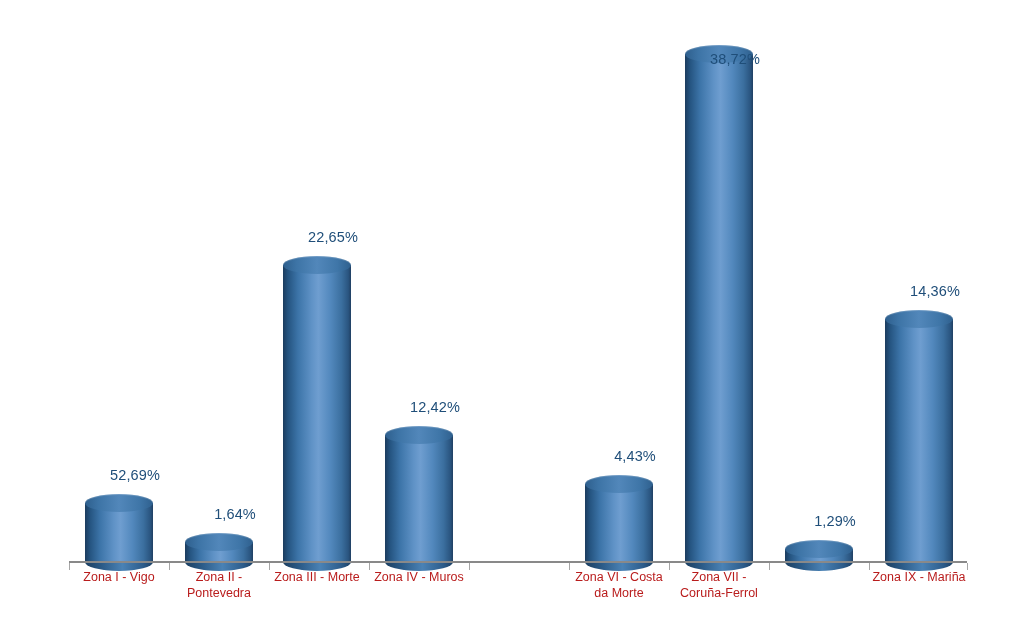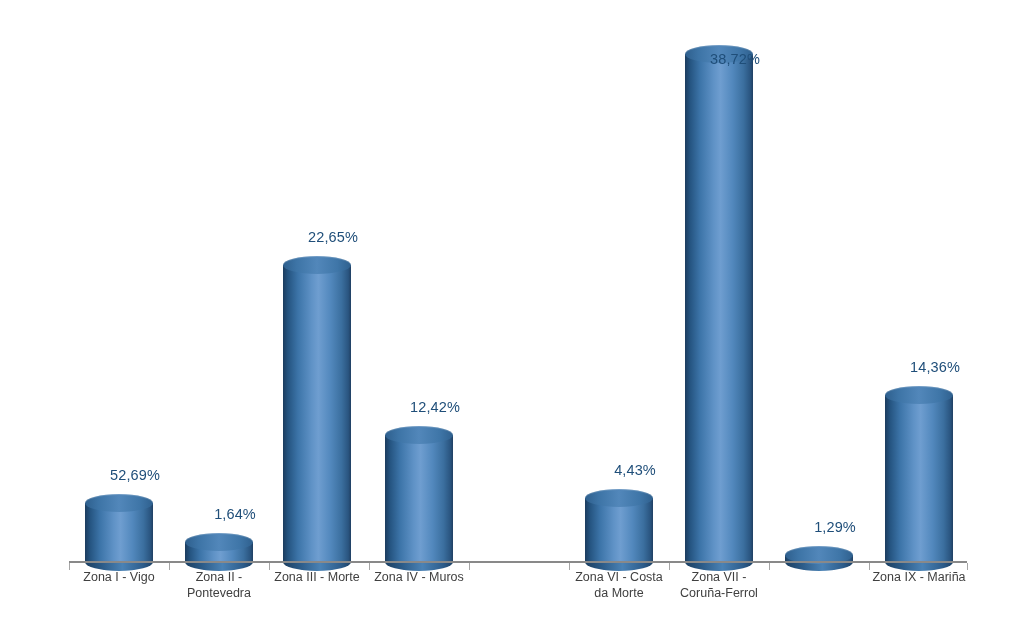--- a/index.html
+++ b/index.html
@@ -115,21 +115,21 @@
     background: #a6a6a6;
   }
   
   .cat-label {
     position: absolute;
     top: 569px;
     width: 100px;
     text-align: center;
     font-size: 12.5px;
     line-height: 16px;
-    color: #404040;
+    color: #b91c1c;
   }
   .cat-label span { display: block; }
 </style>
 </head>
 <body>
 
 <div id="chart-root">
 
   <div id="plot-area">
 
@@ -177,21 +177,21 @@
         <div class="bar-cap"></div>
         <div class="data-label" style="top:-27px;">12,42%</div>
       </div>
       <div class="cat-label">
         <span>Zona IV - Muros</span>
       </div>
     </div>
 
 
     <div class="category" style="left:569px;">
-      <div class="bar" style="height:73px;">
+      <div class="bar" style="height:87px;">
         <div class="bar-bottom"></div>
         <div class="bar-body"></div>
         <div class="bar-cap"></div>
         <div class="data-label" style="top:-27px;">4,43%</div>
       </div>
       <div class="cat-label">
         <span>Zona VI - Costa</span>
         <span>da Morte</span>
       </div>
     </div>
@@ -203,30 +203,30 @@
         <div class="bar-cap"></div>
         <div class="data-label" style="top:-26px;margin-top:32px;">38,72%</div>
       </div>
       <div class="cat-label">
         <span>Zona VII -</span>
         <span>Coruña-Ferrol</span>
       </div>
     </div>
 
     <div class="category" style="left:769px;">
-      <div class="bar" style="height:16px;">
+      <div class="bar" style="height:22px;">
         <div class="bar-bottom"></div>
         <div class="bar-body"></div>
         <div class="bar-cap"></div>
         <div class="data-label" style="top:-27px;">1,29%</div>
       </div>
     </div>
 
     <div class="category" style="left:869px;">
-      <div class="bar" style="height:176px;">
+      <div class="bar" style="height:252px;">
         <div class="bar-bottom"></div>
         <div class="bar-body"></div>
         <div class="bar-cap"></div>
         <div class="data-label" style="top:-27px;">14,36%</div>
       </div>
       <div class="cat-label">
         <span>Zona IX - Mariña</span>
       </div>
     </div>
 

